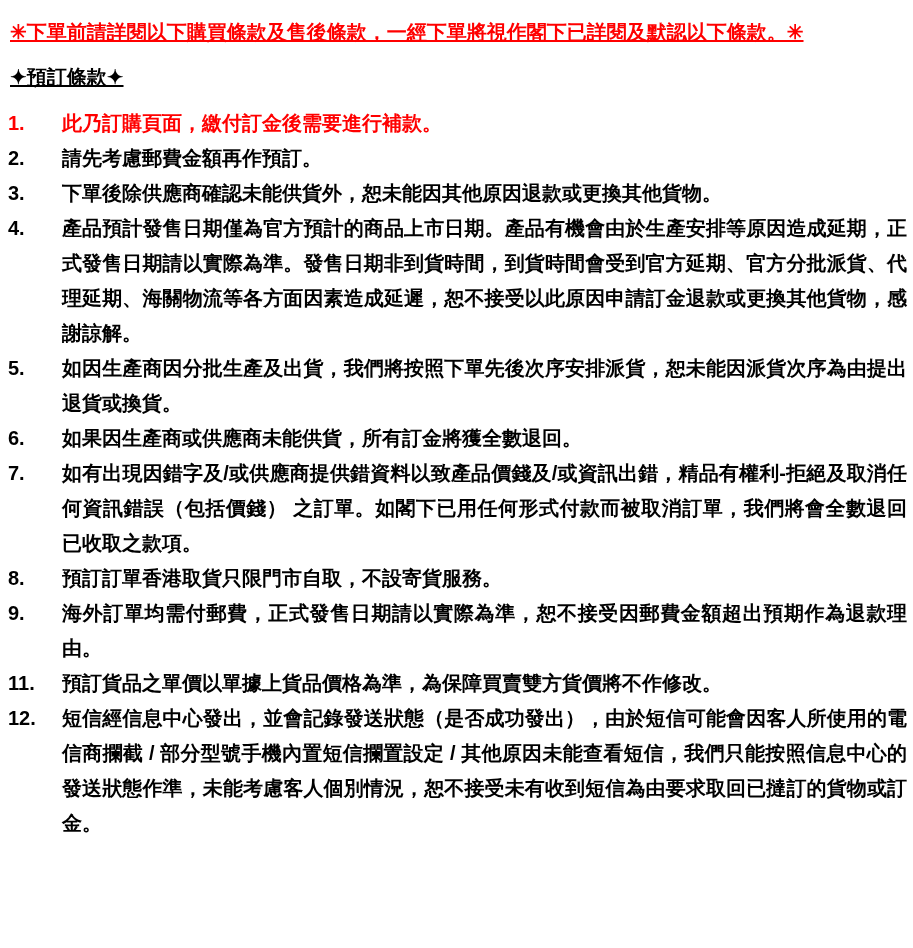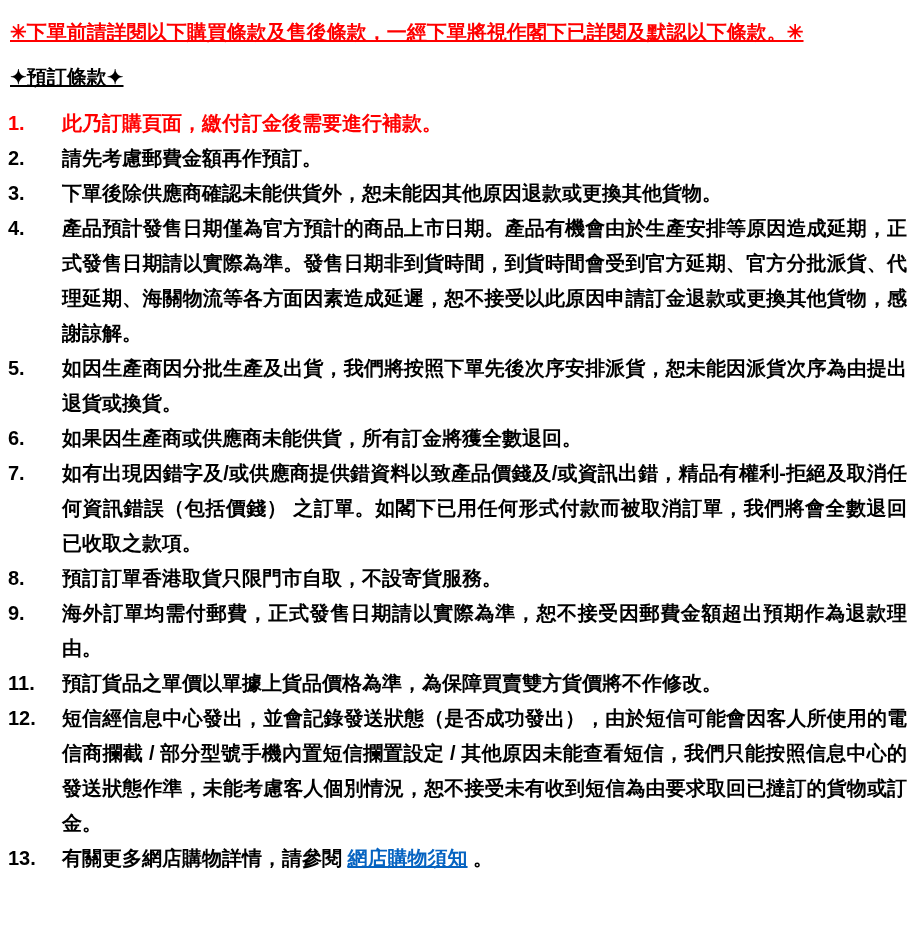--- a/index.html
+++ b/index.html
@@ -92,18 +92,14 @@
         <span class="text"><span class="seg normal">海外訂單均需付郵費，正式發售日期請以實際為準，恕不接受因郵費金額超出預期作為退款理由。</span></span>
       </li>
       <li class="term">
         <span class="num">11.</span>
         <span class="text"><span class="seg normal">預訂貨品之單價以單據上貨品價格為準，為保障買賣雙方貨價將不作修改。</span></span>
       </li>
       <li class="term">
         <span class="num">12.</span>
         <span class="text"><span class="seg normal">短信經信息中心發出，並會記錄發送狀態（是否成功發出），由於短信可能會因客人所使用的電信商攔截 / 部分型號手機內置短信攔置設定 / 其他原因未能查看短信，我們只能按照信息中心的發送狀態作準，未能考慮客人個別情況，恕不接受未有收到短信為由要求取回已撻訂的貨物或訂金。</span></span>
       </li>
-      <li class="term">
-        <span class="num">13.</span>
-        <span class="text"><span class="seg normal">有關更多網店購物詳情，請參閱 </span><a href="#" class="seg link">網店購物須知</a><span class="seg normal"> 。</span></span>
-      </li>
     </ol>
 </div>
 
 </body></html>

